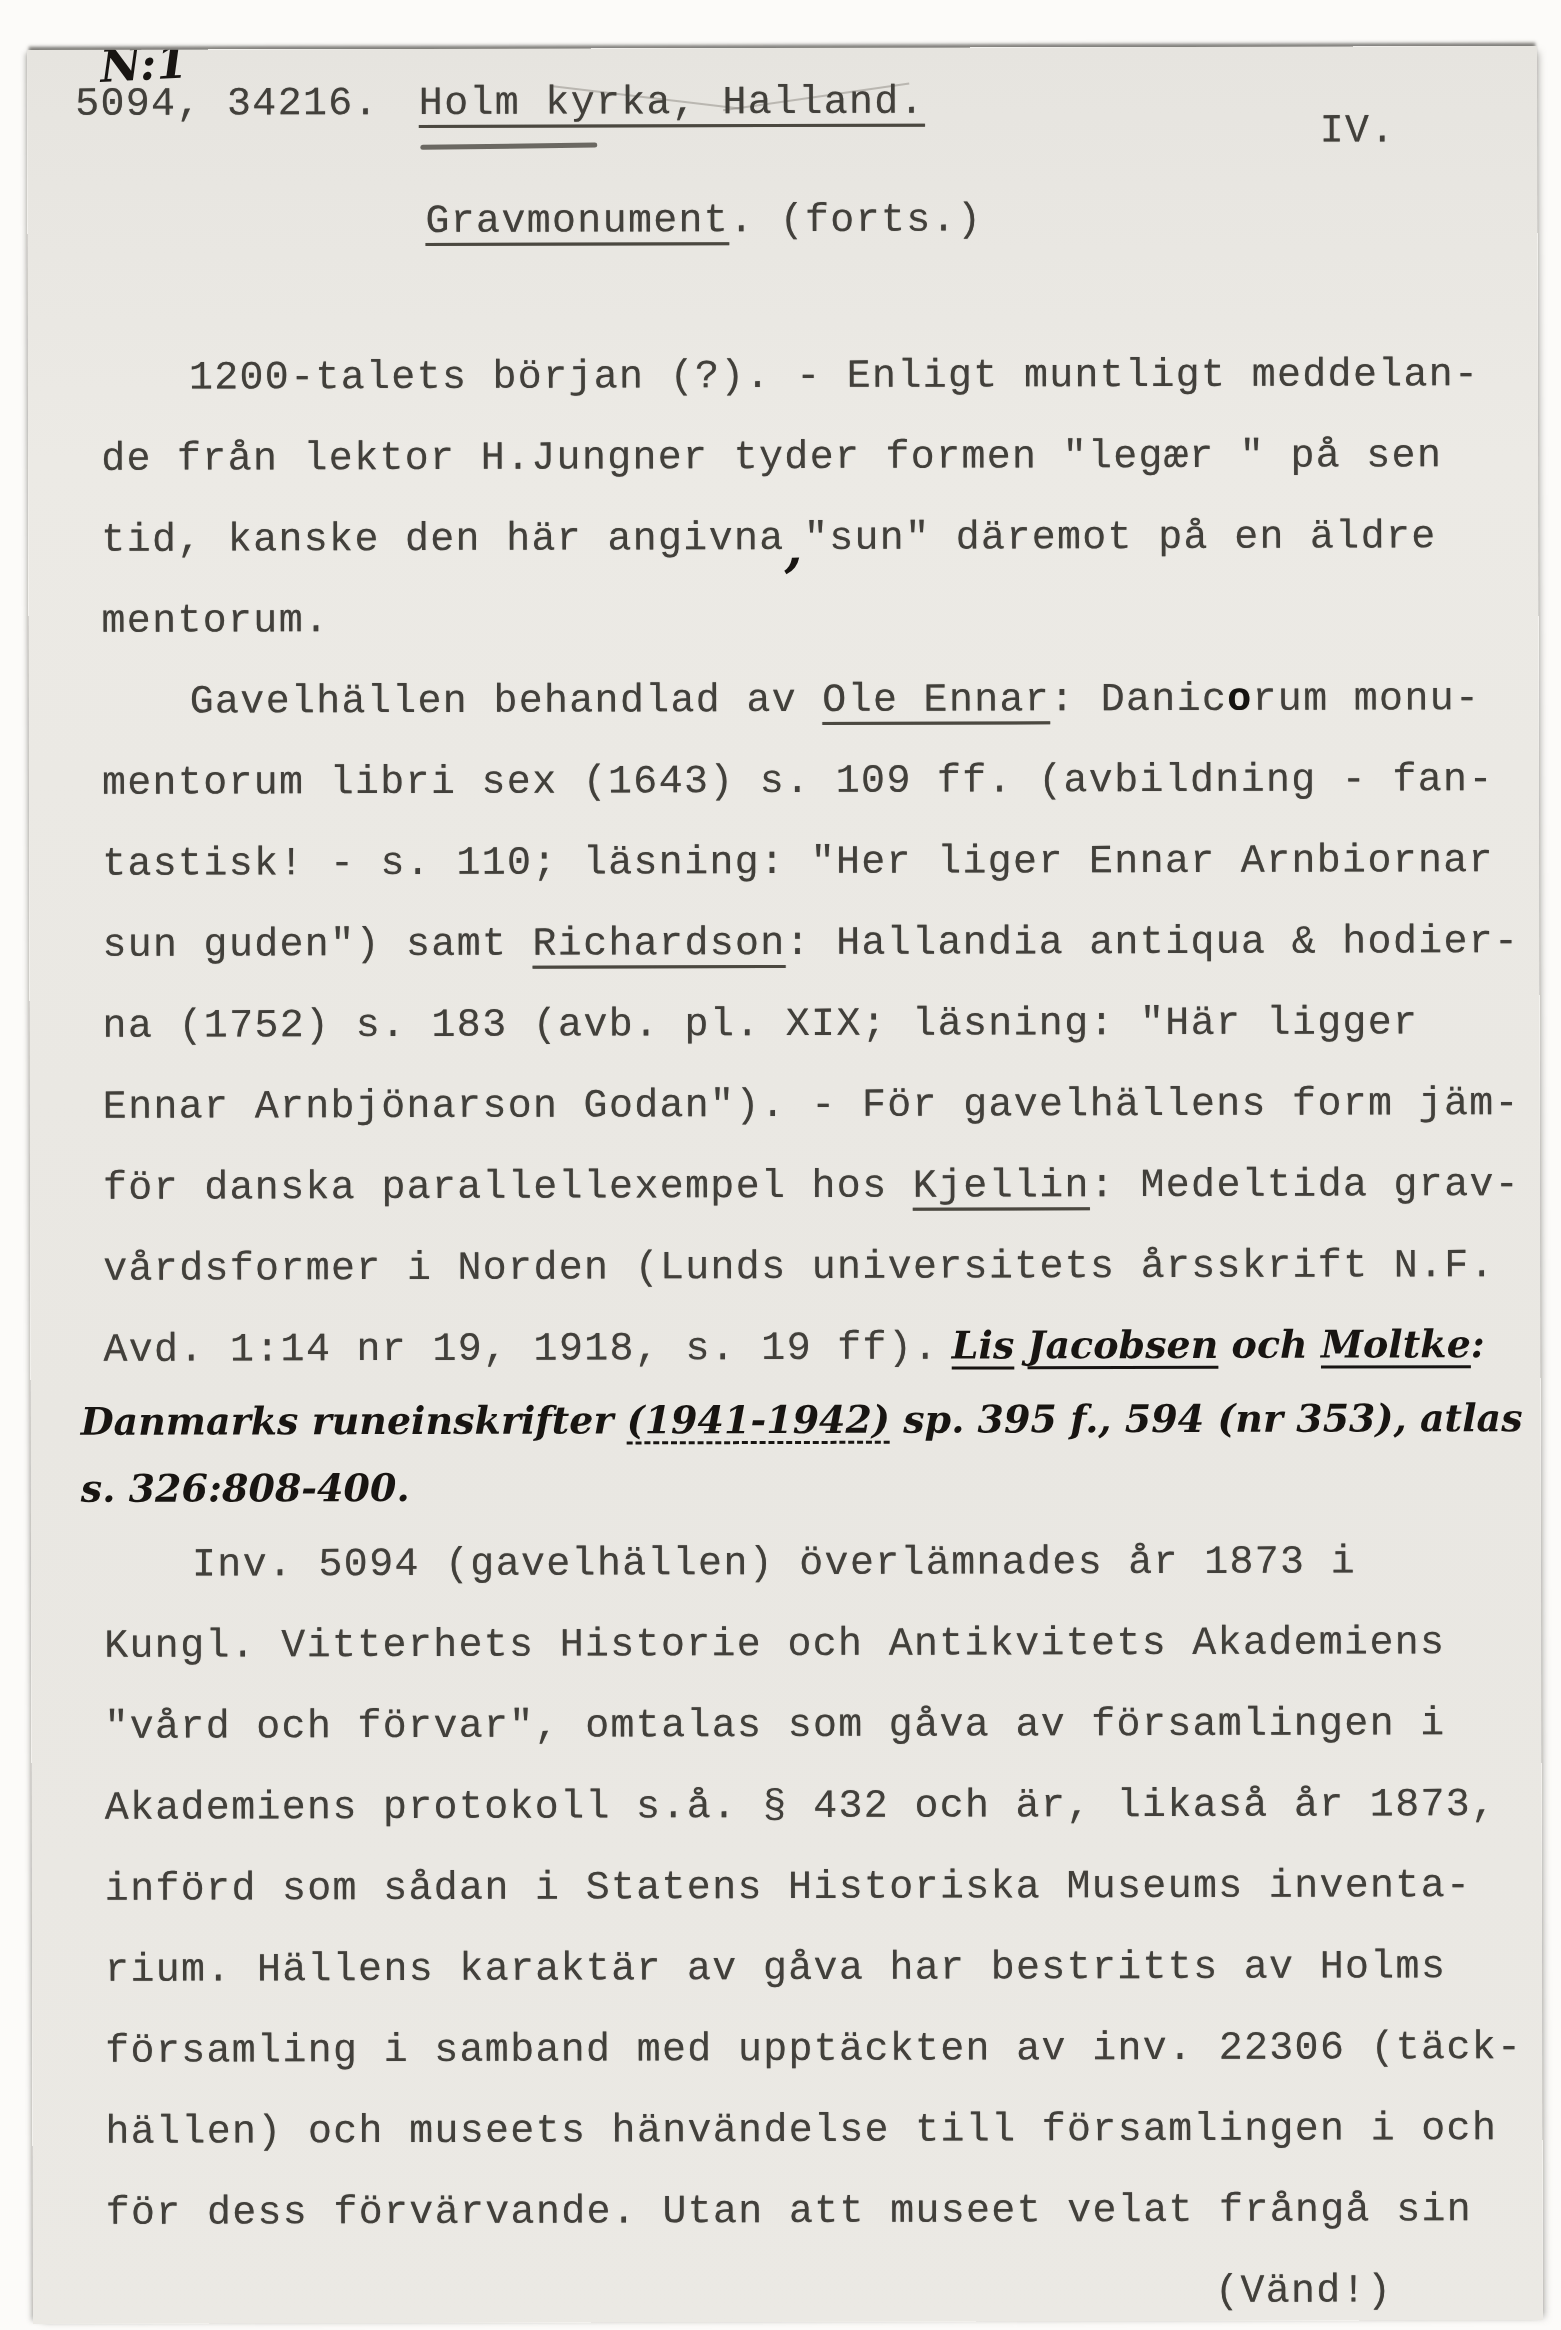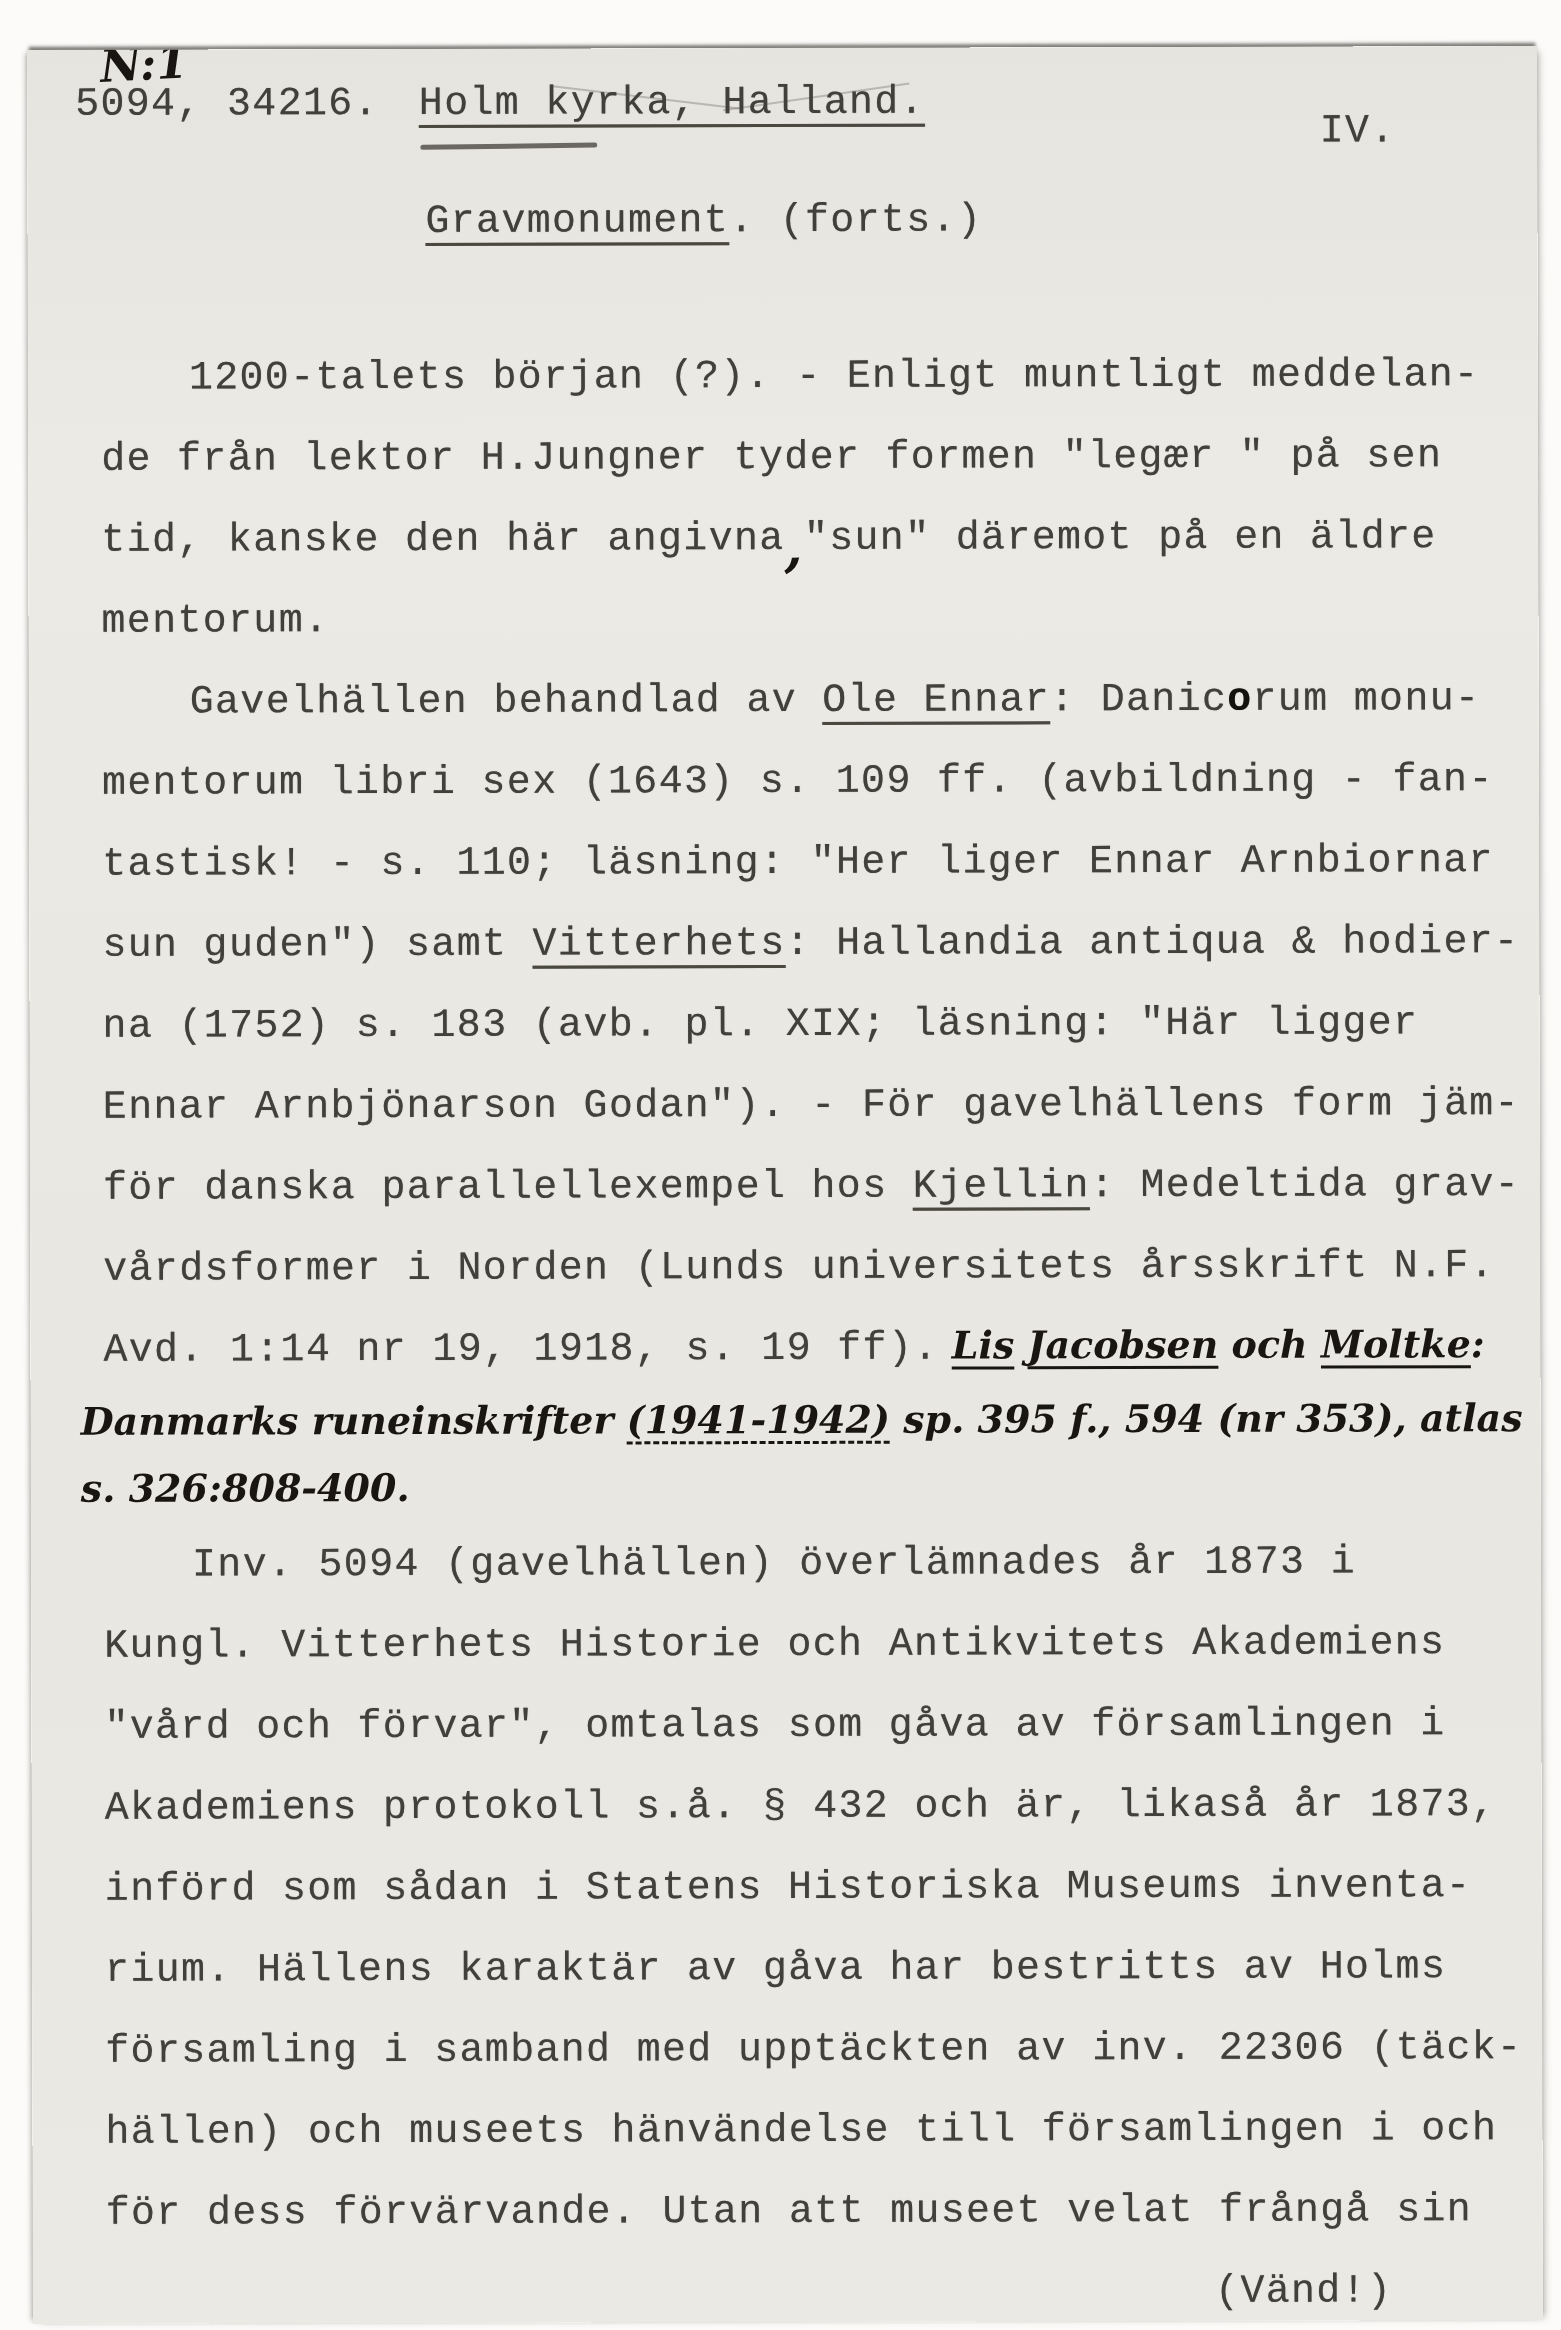--- a/index.html
+++ b/index.html
@@ -98,21 +98,21 @@
     <div class="subtitle-line"><span class="u">Gravmonument</span><span>. (forts.)</span></div>
 
     <div class="body" id="body-lines">
         <div class="line indent"><span>1200-talets början (?). - Enligt muntligt meddelan-</span></div>
         <div class="line"><span>de från lektor H.Jungner tyder formen "legær " på sen</span></div>
         <div class="line"><span>tid, kanske den här angivna</span><span class="hand-comma">,</span><span>"sun" däremot på en äldre</span></div>
         <div class="line"><span>mentorum.</span></div>
         <div class="line indent"><span>Gavelhällen behandlad av </span><span class="u">Ole Ennar</span><span>: Danic</span><span class="ink-o">o</span><span>rum monu-</span></div>
         <div class="line"><span>mentorum libri sex (1643) s. 109 ff. (avbildning - fan-</span></div>
         <div class="line"><span>tastisk! - s. 110; läsning: "Her liger Ennar Arnbiornar</span></div>
-        <div class="line"><span>sun guden") samt </span><span class="u">Vitterhets</span><span>: Hallandia antiqua &amp; hodier-</span></div>
+        <div class="line"><span>sun guden") samt </span><span class="u">Richardson</span><span>: Hallandia antiqua &amp; hodier-</span></div>
         <div class="line"><span>na (1752) s. 183 (avb. pl. XIX; läsning: "Här ligger</span></div>
         <div class="line"><span>Ennar Arnbjönarson Godan"). - För gavelhällens form jäm-</span></div>
         <div class="line"><span>för danska parallellexempel hos </span><span class="u">Kjellin</span><span>: Medeltida grav-</span></div>
         <div class="line"><span>vårdsformer i Norden (Lunds universitets årsskrift N.F.</span></div>
         <div class="line"><span>Avd. 1:14 nr 19, 1918, s. 19 ff).</span><span class="hand"> </span><span class="hand u-hand">Lis</span><span class="hand"> </span><span class="hand u-hand">Jacobsen</span><span class="hand"> och </span><span class="hand u-hand">Moltke</span><span class="hand">:</span></div>
         <div class="line hand-line"><span class="hand">Danmarks runeinskrifter </span><span class="hand du-hand">(1941-1942)</span><span class="hand"> sp. 395 f., 594 (nr 353), atlas</span></div>
         <div class="line hand-line"><span class="hand">s. 326:808-400.</span></div>
         <div class="line indent"><span>Inv. 5094 (gavelhällen) överlämnades år 1873 i</span></div>
         <div class="line"><span>Kungl. Vitterhets Historie och Antikvitets Akademiens</span></div>
         <div class="line"><span>"vård och förvar", omtalas som gåva av församlingen i</span></div>

